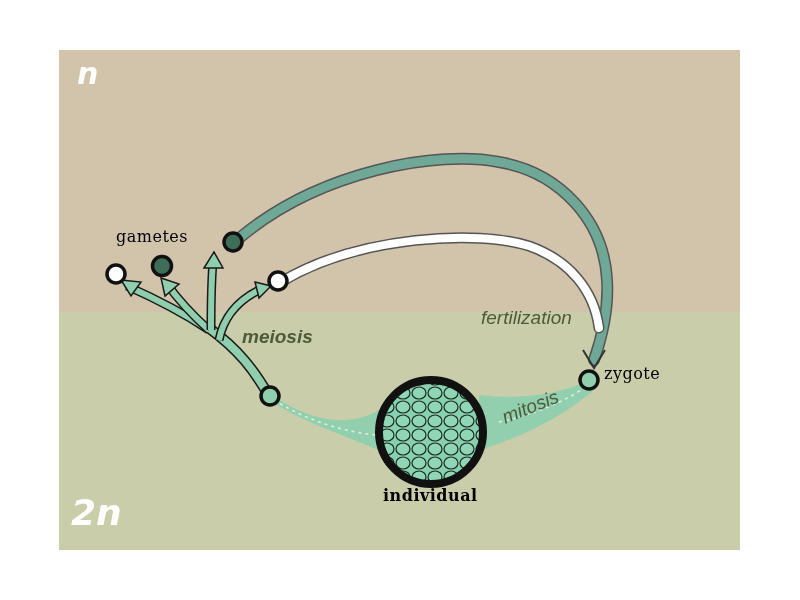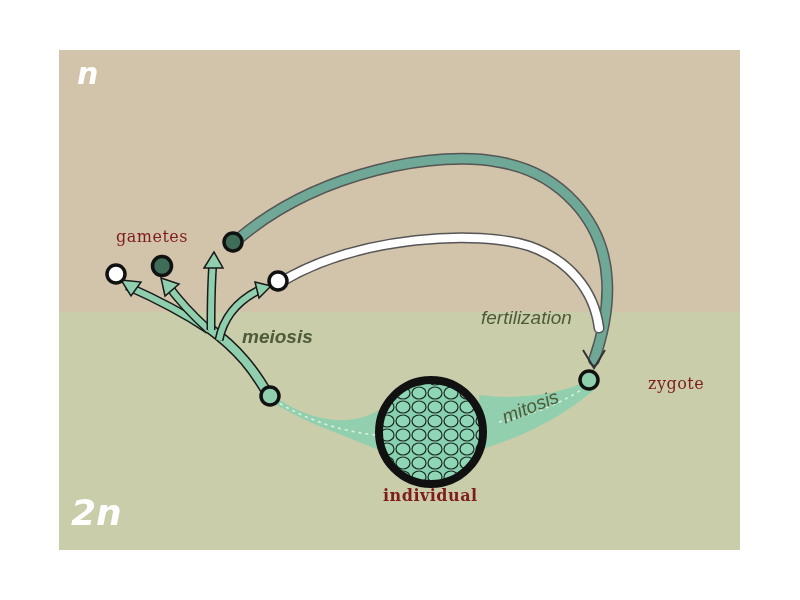--- a/index.html
+++ b/index.html
@@ -5,21 +5,21 @@
   html, body { margin:0; padding:0; background:#ffffff; }
   body { width:800px; height:600px; position:relative; overflow:hidden; font-family:"DejaVu Serif", serif; }
   .panel { position:absolute; left:59px; top:50px; width:681px; height:500px; overflow:hidden; }
   .band-haploid { position:absolute; left:0; top:0; width:100%; height:262px; background:#d2c3ab; }
   .band-diploid { position:absolute; left:0; top:262px; width:100%; height:238px; background:#c9cda9; }
   .ploidy { position:absolute; color:#ffffff; font-family:"DejaVu Sans", sans-serif; font-weight:bold; font-style:italic; }
   .ploidy-n { left:18px; top:6px; font-size:30px; }
   .ploidy-2n { left:12px; top:442px; font-size:36px; }
   svg.diagram { position:absolute; left:0; top:0; }
   .lbl { position:absolute; white-space:nowrap; }
-  .lbl-serif { font-family:"DejaVu Serif", serif; color:#7f1d1d; font-size:16px; letter-spacing:0.5px; }
+  .lbl-serif { font-family:"DejaVu Serif", serif; color:#000000; font-size:16px; letter-spacing:0.5px; }
   .lbl-italic { font-family:"Liberation Sans", sans-serif; font-style:italic; color:#4e5b3a; font-size:19px; }
 </style>
 </head>
 <body>
 
 <div class="panel">
   <div class="band-haploid"></div>
   <div class="band-diploid"></div>
 
   <div class="ploidy ploidy-n">n</div>
@@ -81,16 +81,16 @@
 
     <g>
       <circle cx="372" cy="382" r="52" fill="url(#cells)"></circle>
       <circle cx="372" cy="382" r="52" fill="none" stroke="#111" stroke-width="8"></circle>
     </g>
   </svg>
 
   <div class="lbl lbl-serif" style="left:57px;top:177px;">gametes</div>
   <div class="lbl lbl-italic" style="left:183px;top:276px;font-weight:bold;">meiosis</div>
   <div class="lbl lbl-italic" style="left:422px;top:257px;text-align:right;">fertilization</div>
-  <div class="lbl lbl-serif" style="left:545px;top:324px;margin-left:44px;">zygote</div>
+  <div class="lbl lbl-serif" style="left:545px;top:314px;">zygote</div>
   <div class="lbl lbl-italic" style="left:440px;top:358px;transform:rotate(-22deg);transform-origin:left top;">mitosis</div>
   <div class="lbl lbl-serif" style="left:324px;top:436px;font-weight:bold;">individual</div>
 </div>
 
 </body></html>

